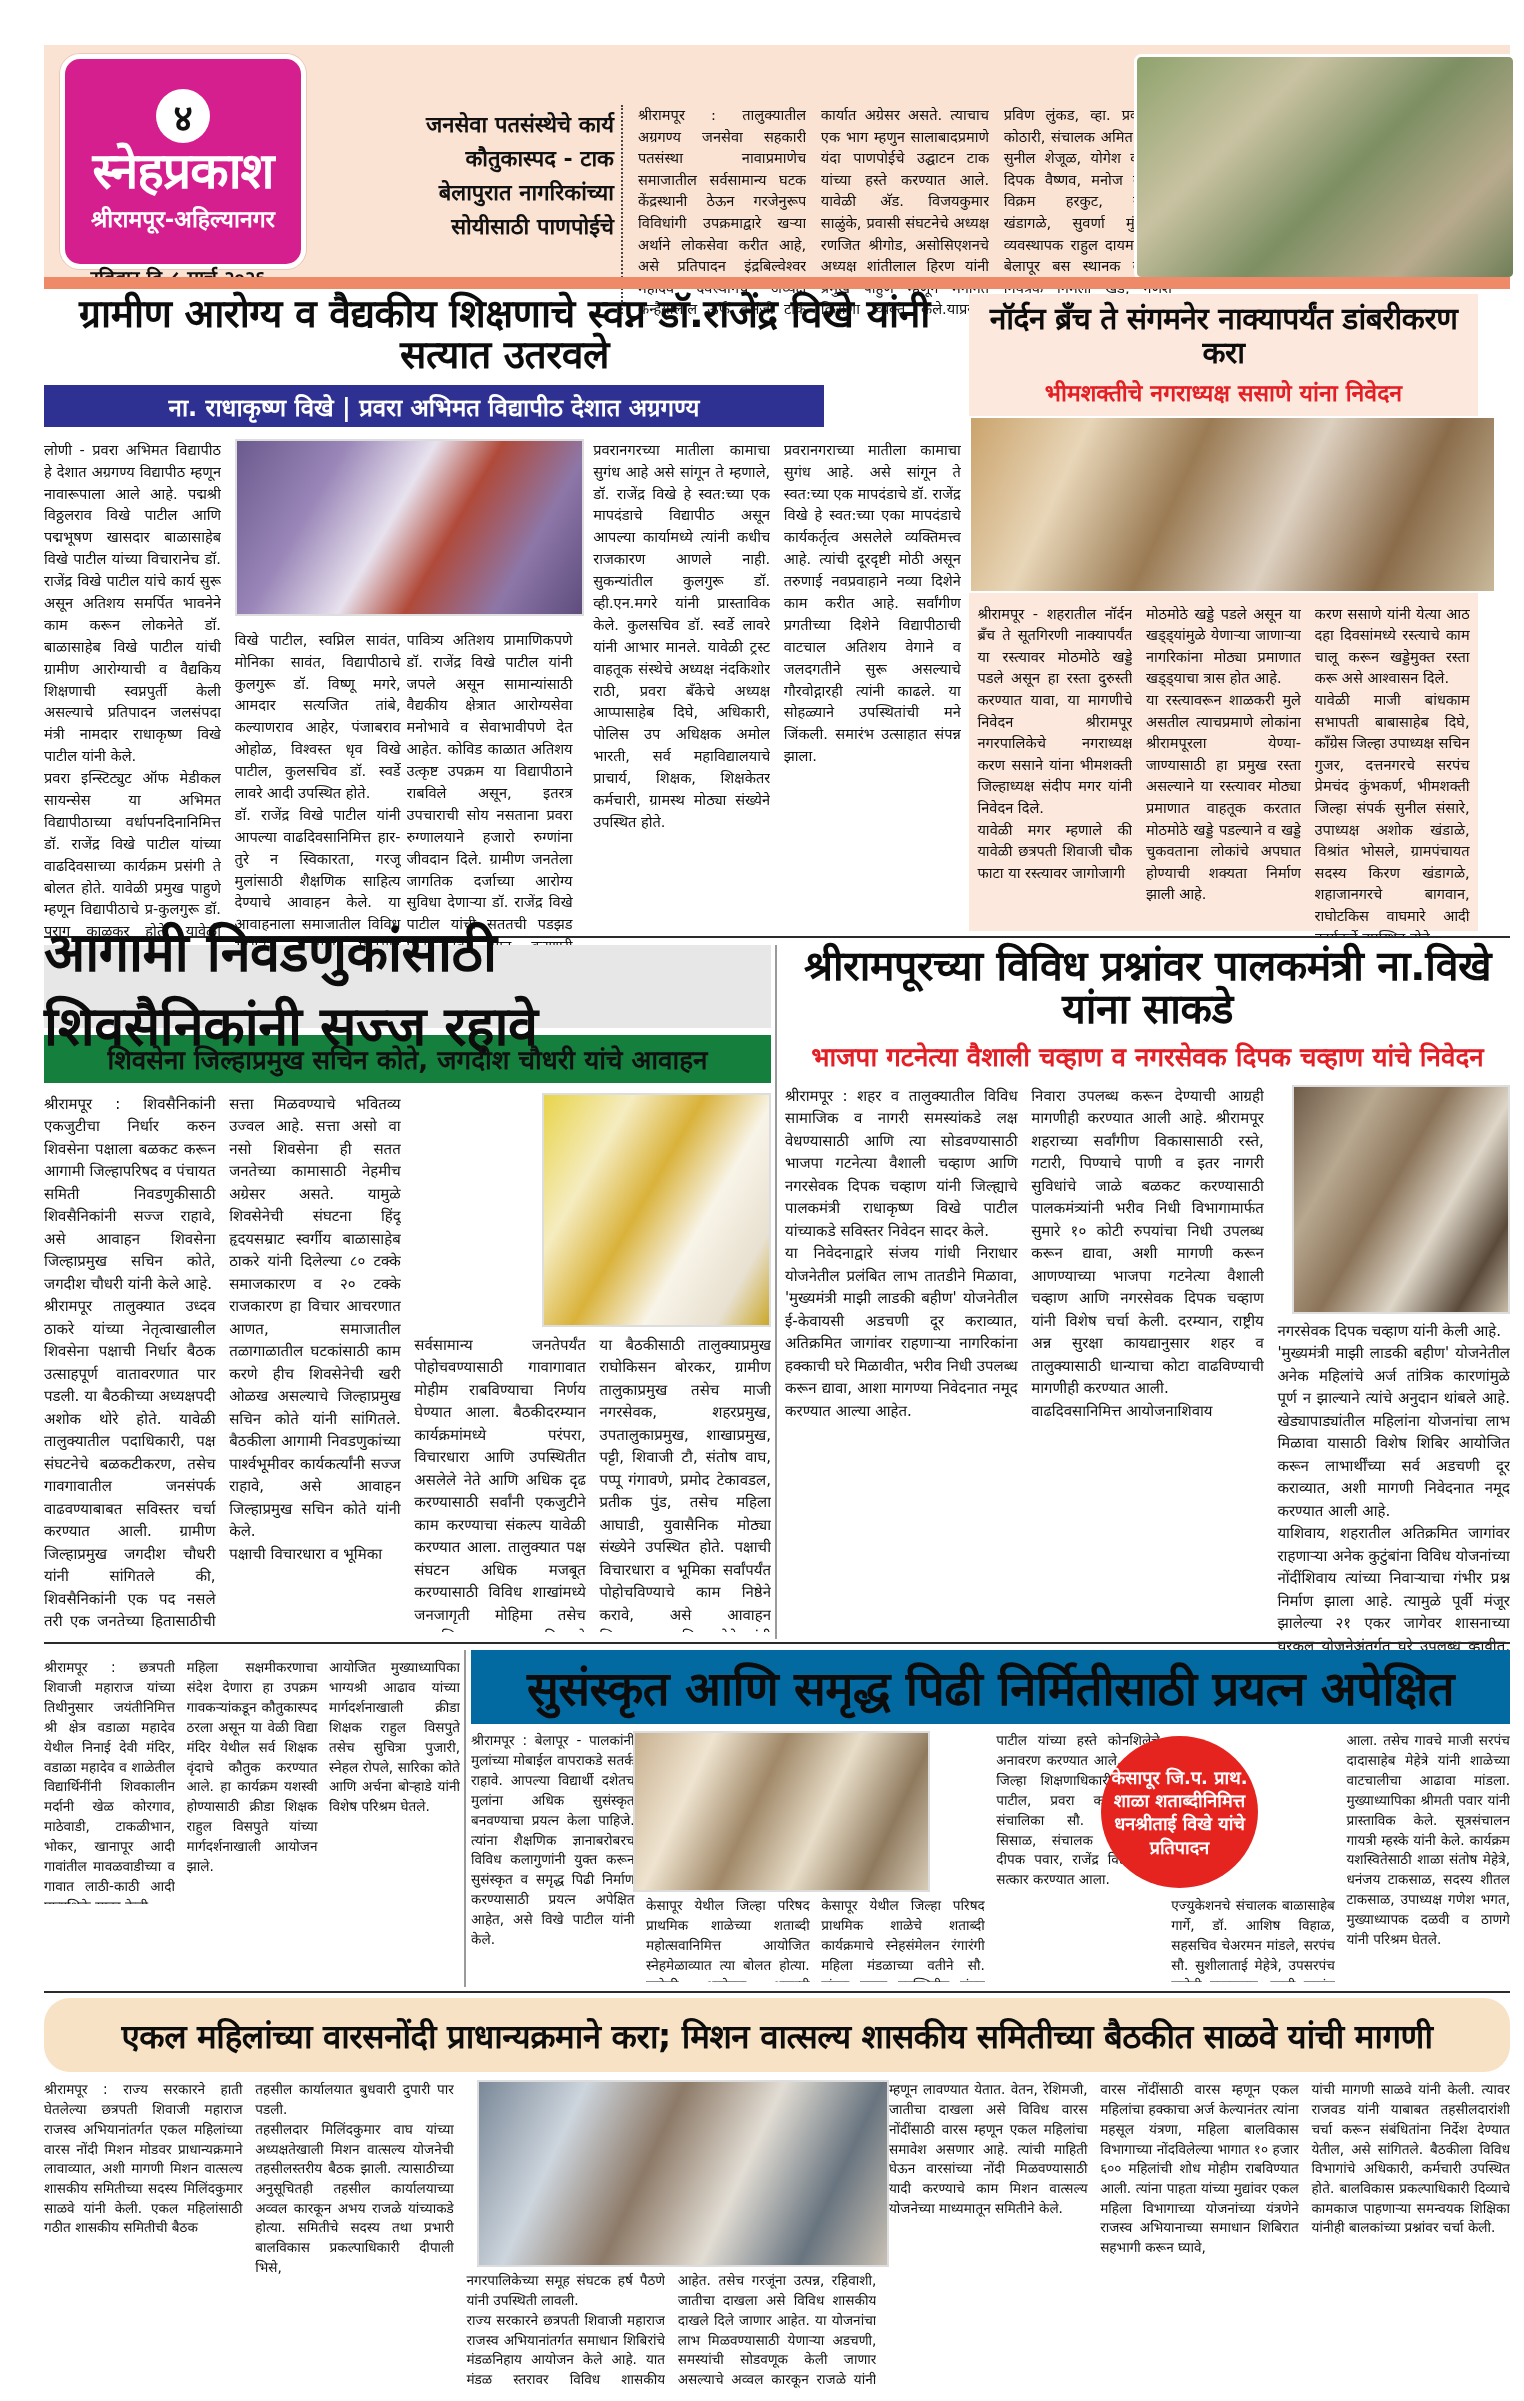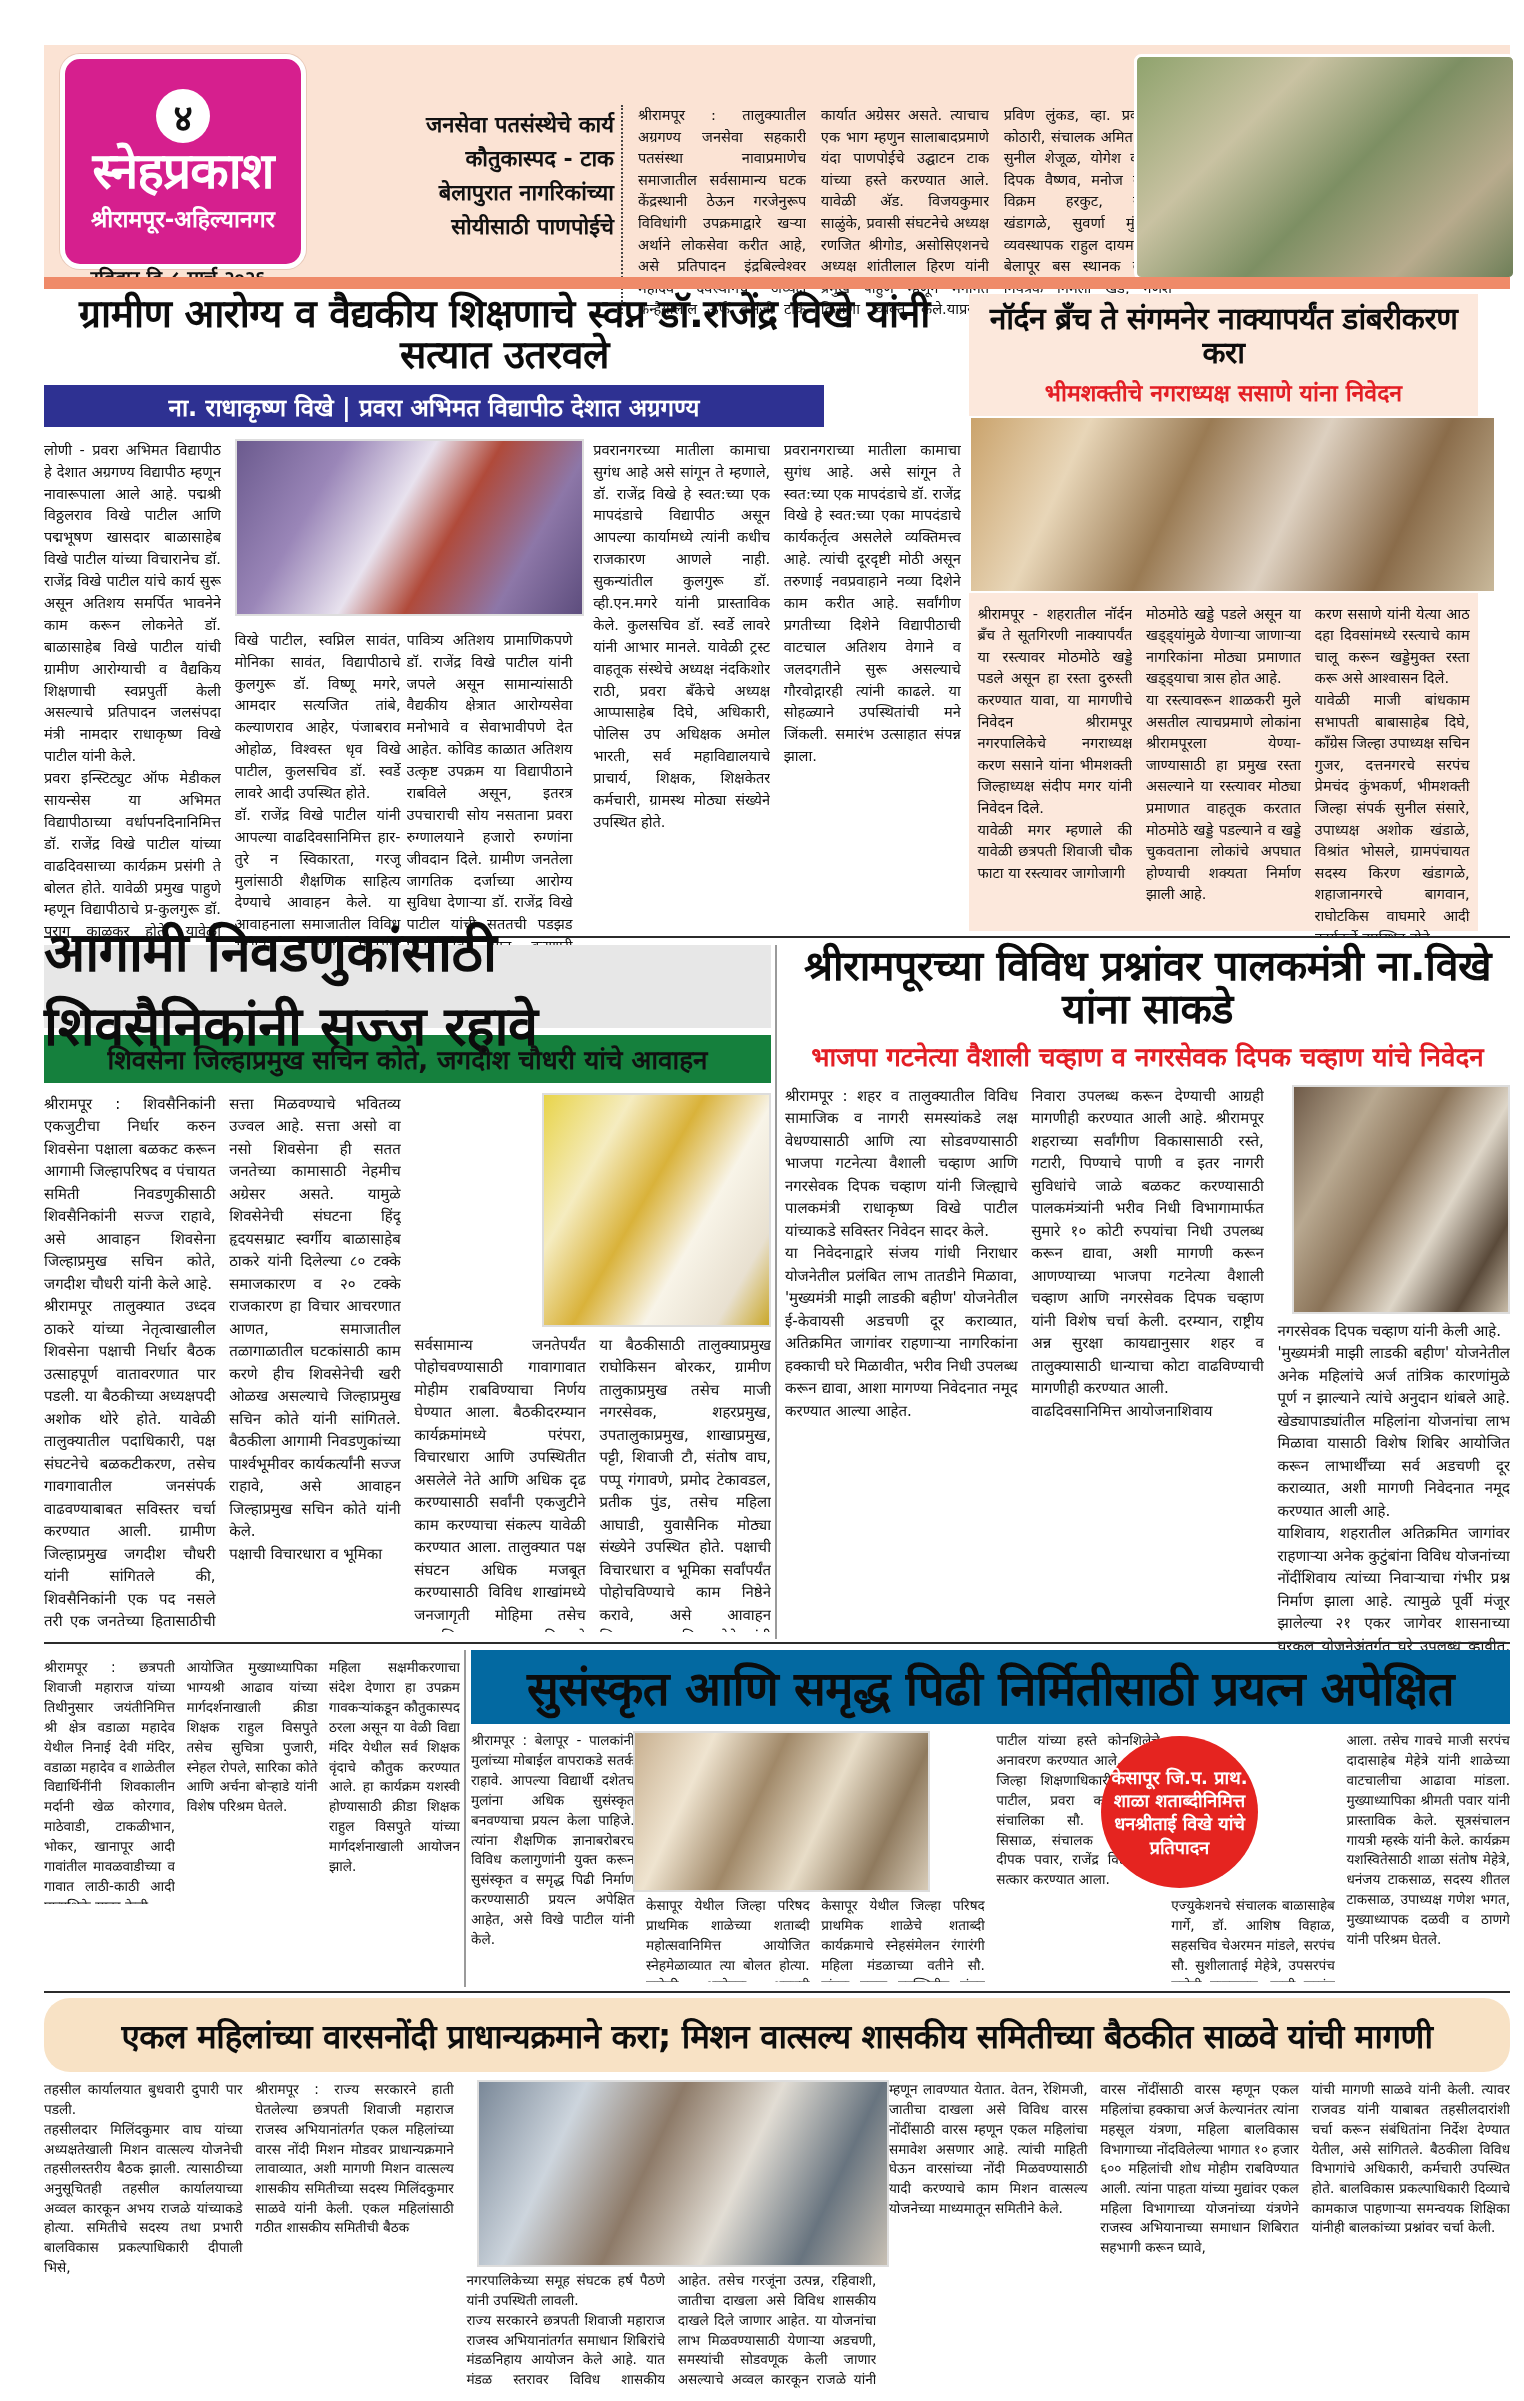--- a/index.html
+++ b/index.html
@@ -198,22 +198,22 @@
 याशिवाय, शहरातील अतिक्रमित जागांवर राहणाऱ्या अनेक कुटुंबांना विविध योजनांच्या नोंदींशिवाय त्यांच्या निवाऱ्याचा गंभीर प्रश्न निर्माण झाला आहे. त्यामुळे पूर्वी मंजूर झालेल्या २१ एकर जागेवर शासनाच्या घरकुल योजनेअंतर्गत घरे उपलब्ध व्हावीत, अशी मागणी यांनी केली.</div>
       </div>
     </div>
   </div>
 
   <div class="abs rule rule2"></div>
 
   <div class="abs f-wrap">
     <div class="cols f-cols">
       <div class="f-col col">श्रीरामपूर : छत्रपती शिवाजी महाराज यांच्या तिथीनुसार जयंतीनिमित्त श्री क्षेत्र वडाळा महादेव येथील निनाई देवी मंदिर, वडाळा महादेव व शाळेतील विद्यार्थिनींनी शिवकालीन मर्दानी खेळ कोरगाव, माठेवाडी, टाकळीभान, भोकर, खानापूर आदी गावांतील मावळवाडीच्या व गावात लाठी-काठी आदी प्रात्यक्षिके सादर केली.</div>
+      <div class="f-col col">महिला सक्षमीकरणाचा संदेश देणारा हा उपक्रम गावकऱ्यांकडून कौतुकास्पद ठरला असून या वेळी विद्या मंदिर येथील सर्व शिक्षक वृंदाचे कौतुक करण्यात आले. हा कार्यक्रम यशस्वी होण्यासाठी क्रीडा शिक्षक राहुल विसपुते यांच्या मार्गदर्शनाखाली आयोजन झाले.</div>
       <div class="f-col col">आयोजित मुख्याध्यापिका भाग्यश्री आढाव यांच्या मार्गदर्शनाखाली क्रीडा शिक्षक राहुल विसपुते तसेच सुचित्रा पुजारी, स्नेहल रोपले, सारिका कोते आणि अर्चना बोऱ्हाडे यांनी विशेष परिश्रम घेतले.</div>
-      <div class="f-col col">महिला सक्षमीकरणाचा संदेश देणारा हा उपक्रम गावकऱ्यांकडून कौतुकास्पद ठरला असून या वेळी विद्या मंदिर येथील सर्व शिक्षक वृंदाचे कौतुक करण्यात आले. हा कार्यक्रम यशस्वी होण्यासाठी क्रीडा शिक्षक राहुल विसपुते यांच्या मार्गदर्शनाखाली आयोजन झाले.</div>
     </div>
   </div>
 
   <div class="abs vrule vrule2"></div>
 
   <div class="abs e-wrap">
     <div class="e-graybar">
       <div class="hl">सुसंस्कृत आणि समृद्ध पिढी निर्मितीसाठी प्रयत्न अपेक्षित</div>
     </div>
     <div class="e-body">
@@ -233,23 +233,23 @@
 
   <div class="abs rule rule3"></div>
 
   <div class="abs g-wrap">
     <div class="g-peachbar">
       <div class="hl">एकल महिलांच्या वारसनोंदी प्राधान्यक्रमाने करा; मिशन वात्सल्य शासकीय समितीच्या बैठकीत साळवे यांची मागणी</div>
     </div>
     <div class="g-body">
       <div class="photo-g"></div>
       <div class="cols g-cols">
+        <div class="g-col col">श्रीरामपूर : राज्य सरकारने हाती घेतलेल्या छत्रपती शिवाजी महाराज राजस्व अभियानांतर्गत एकल महिलांच्या वारस नोंदी मिशन मोडवर प्राधान्यक्रमाने लावाव्यात, अशी मागणी मिशन वात्सल्य शासकीय समितीच्या सदस्य मिलिंदकुमार साळवे यांनी केली. एकल महिलांसाठी गठीत शासकीय समितीची बैठक</div>
         <div class="g-col col">तहसील कार्यालयात बुधवारी दुपारी पार पडली.
 तहसीलदार मिलिंदकुमार वाघ यांच्या अध्यक्षतेखाली मिशन वात्सल्य योजनेची तहसीलस्तरीय बैठक झाली. त्यासाठीच्या अनुसूचितही तहसील कार्यालयाच्या अव्वल कारकून अभय राजळे यांच्याकडे होत्या. समितीचे सदस्य तथा प्रभारी बालविकास प्रकल्पाधिकारी दीपाली भिसे,</div>
-        <div class="g-col col">श्रीरामपूर : राज्य सरकारने हाती घेतलेल्या छत्रपती शिवाजी महाराज राजस्व अभियानांतर्गत एकल महिलांच्या वारस नोंदी मिशन मोडवर प्राधान्यक्रमाने लावाव्यात, अशी मागणी मिशन वात्सल्य शासकीय समितीच्या सदस्य मिलिंदकुमार साळवे यांनी केली. एकल महिलांसाठी गठीत शासकीय समितीची बैठक</div>
         <div class="g-col col g-pad">नगरपालिकेच्या समूह संघटक हर्ष पैठणे यांनी उपस्थिती लावली.
 राज्य सरकारने छत्रपती शिवाजी महाराज राजस्व अभियानांतर्गत समाधान शिबिरांचे मंडळनिहाय आयोजन केले आहे. यात मंडळ स्तरावर विविध शासकीय विभागांच्या अंमलबजावणीसाठी योजनांचा</div>
         <div class="g-col col g-pad">आहेत. तसेच गरजूंना उत्पन्न, रहिवाशी, जातीचा दाखला असे विविध शासकीय दाखले दिले जाणार आहेत. या योजनांचा लाभ मिळवण्यासाठी येणाऱ्या अडचणी, समस्यांची सोडवणूक केली जाणार असल्याचे अव्वल कारकून राजळे यांनी सांगितले.
 पतीच्या निधनानंतर एकल</div>
         <div class="g-col col">म्हणून लावण्यात येतात. वेतन, रेशिमजी, जातीचा दाखला असे विविध वारस नोंदींसाठी वारस म्हणून एकल महिलांचा समावेश असणार आहे. त्यांची माहिती घेऊन वारसांच्या नोंदी मिळवण्यासाठी यादी करण्याचे काम मिशन वात्सल्य योजनेच्या माध्यमातून समितीने केले.</div>
         <div class="g-col col">वारस नोंदींसाठी वारस म्हणून एकल महिलांचा हक्काचा अर्ज केल्यानंतर त्यांना महसूल यंत्रणा, महिला बालविकास विभागाच्या नोंदविलेल्या भागात १० हजार ६०० महिलांची शोध मोहीम राबविण्यात आली. त्यांना पाहता यांच्या मुद्यांवर एकल महिला विभागाच्या योजनांच्या यंत्रणेने राजस्व अभियानाच्या समाधान शिबिरात सहभागी करून घ्यावे,</div>
         <div class="g-col col">यांची मागणी साळवे यांनी केली. त्यावर राजवड यांनी याबाबत तहसीलदारांशी चर्चा करून संबंधितांना निर्देश देण्यात येतील, असे सांगितले. बैठकीला विविध विभागांचे अधिकारी, कर्मचारी उपस्थित होते. बालविकास प्रकल्पाधिकारी दिव्याचे कामकाज पाहणाऱ्या समन्वयक शिक्षिका यांनीही बालकांच्या प्रश्नांवर चर्चा केली.</div>
       </div>
     </div>
   </div>

